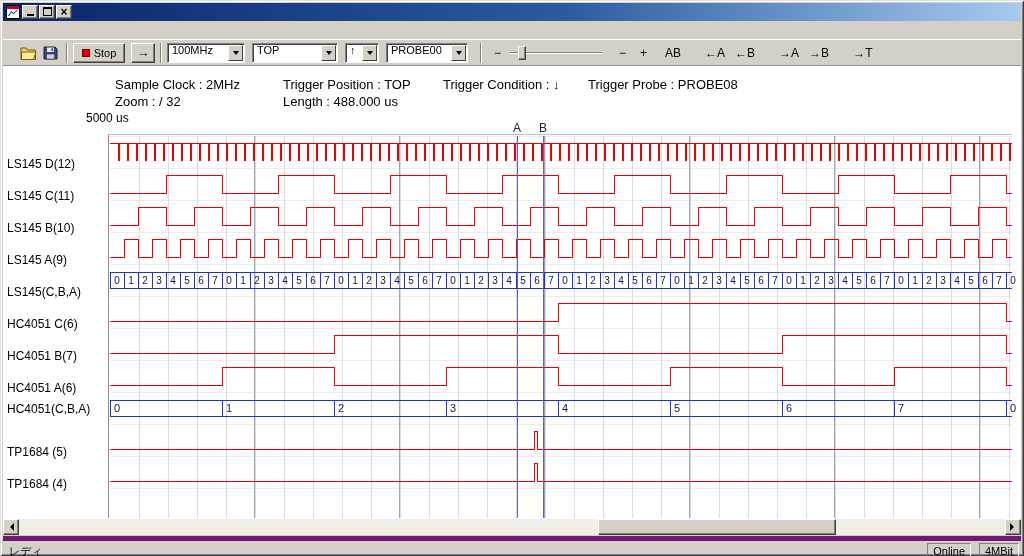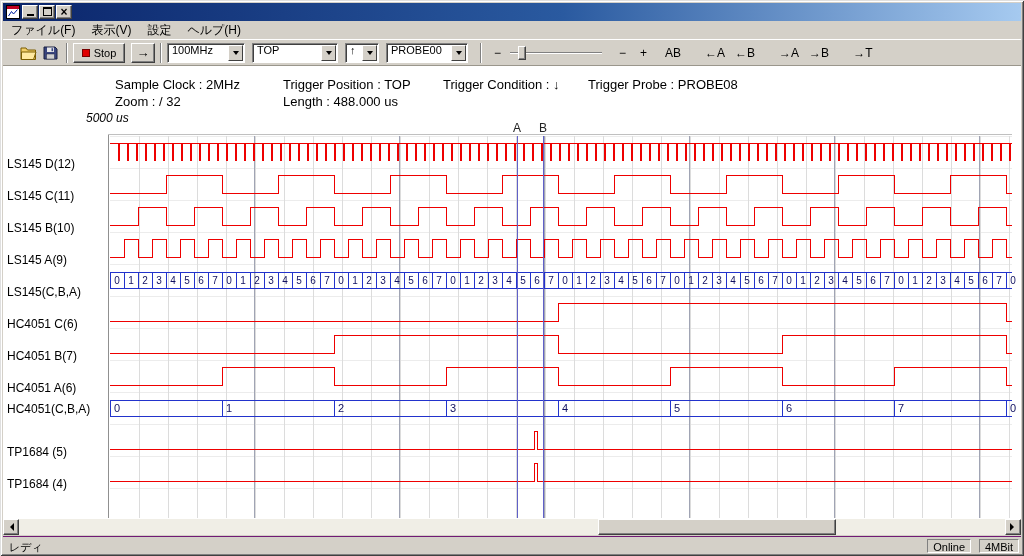--- a/index.html
+++ b/index.html
@@ -40,34 +40,34 @@
   .tb-flat{background:transparent;border:1px solid transparent;padding:1px 4px;font-size:12px;color:#000;white-space:nowrap;}
   .dash{margin-left:2px;}
   .slider{position:relative;width:92px;height:20px;margin:0 4px;}
   .slider-track{position:absolute;left:0;right:0;top:9px;height:2px;background:#808080;border-bottom:1px solid #fff;}
   .slider-thumb{position:absolute;left:8px;top:3px;width:8px;height:14px;background:#d4d0c8;border:1px solid;
     border-color:#fff #404040 #404040 #fff;box-shadow:inset -1px -1px #808080;}
   .g8{margin-left:8px;} .g14{margin-left:14px;} .g4{margin-left:4px;}
   
   .client{position:absolute;left:3px;top:66px;width:1018px;height:453px;background:#fff;}
   .info{position:absolute;font-size:13px;color:#000;white-space:nowrap;z-index:3;}
-  .timebase{font-size:12px;font-style:italic;}
+  .timebase{font-size:12px;}
   #wave-svg{position:absolute;left:0;top:0;z-index:2;}
   .ch-label{position:absolute;left:7px;font-size:12px;color:#000;white-space:nowrap;z-index:3;margin-top:12px;}
   
   .hscroll{position:absolute;left:3px;top:519px;width:1018px;height:16px;background:#f0eee6;display:flex;z-index:4;}
   .scroll-btn{width:16px;height:16px;background:#d4d0c8;border:1px solid;border-color:#fff #404040 #404040 #fff;
     box-shadow:inset -1px -1px #808080;display:flex;align-items:center;justify-content:center;}
   .tri-left{width:0;height:0;border:4px solid transparent;border-right:4px solid #000;margin-right:2px;}
   .tri-right{width:0;height:0;border:4px solid transparent;border-left:4px solid #000;margin-left:2px;}
   .scroll-track{position:relative;flex:1;height:16px;}
   .scroll-thumb{position:absolute;top:0;height:16px;background:#d4d0c8;border:1px solid;border-color:#fff #404040 #404040 #fff;
     box-shadow:inset -1px -1px #808080;}
   
-  .statusbar{position:absolute;left:3px;top:536px;width:1018px;height:17px;background:#d4d0c8;border-top:1px solid #701a75;font-size:11px;z-index:4;}
+  .statusbar{position:absolute;left:3px;top:536px;width:1018px;height:17px;background:#d4d0c8;border-top:5px solid #701a75;font-size:11px;z-index:4;}
   .status-ready{position:absolute;left:6px;top:3px;}
   .status-panel{position:absolute;top:2px;height:14px;line-height:12px;border:1px solid;border-color:#808080 #fff #fff #808080;padding:1px 5px;}
   .p-online{right:50px;}
   .p-mem{right:2px;}
 </style>
 </head>
 <body>
 
 <div class="window">
 
@@ -85,26 +85,20 @@
         </span>
       <span class="win-btn">
           <span class="glyph-max"></span>
         </span>
       <span class="win-btn">
           <span class="glyph-close">×</span>
         </span>
     </span>
   </div>
 
-  <div class="menubar">
-    <span class="menu-item">ファイル(F)</span>
-    <span class="menu-item">表示(V)</span>
-    <span class="menu-item">設定</span>
-    <span class="menu-item">ヘルプ(H)</span>
-  </div>
 
   <div class="toolbar">
     <span class="tb-icon-btn">
       <svg width="17" height="14" viewBox="0 0 17 14">
         <path d="M1 2 h5 l1.5 2 H15.5 v9.5 H1 z" fill="#f2cf6a" stroke="#7a5c00"></path>
         <path d="M1.5 6 h14.5 l-2.5 7.5 H1.5 z" fill="#ffe9a0" stroke="#7a5c00"></path>
       </svg>
     </span>
     <span class="tb-icon-btn">
       <svg width="15" height="14" viewBox="0 0 15 14">

